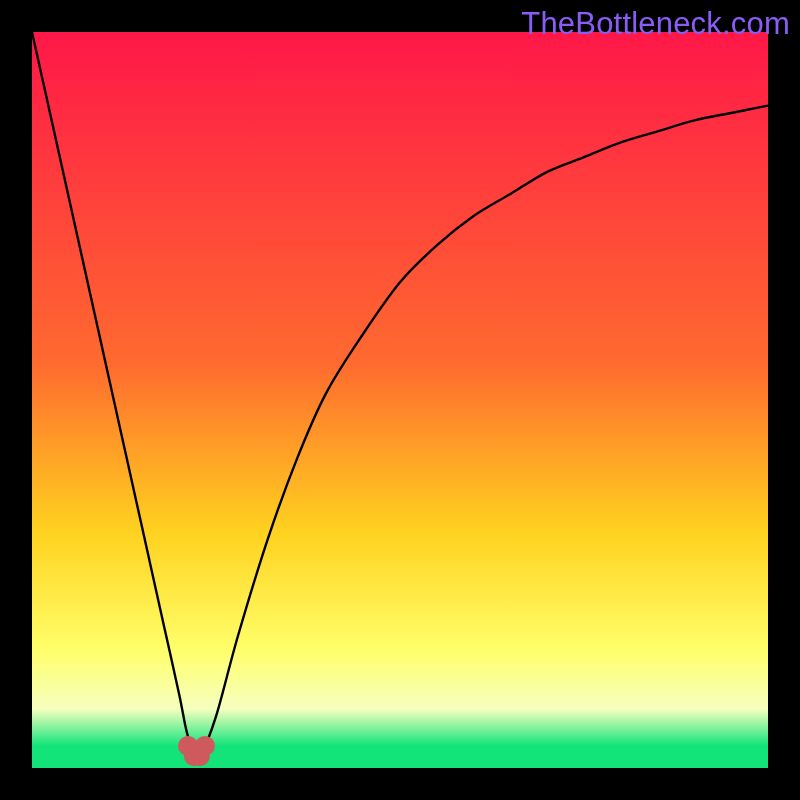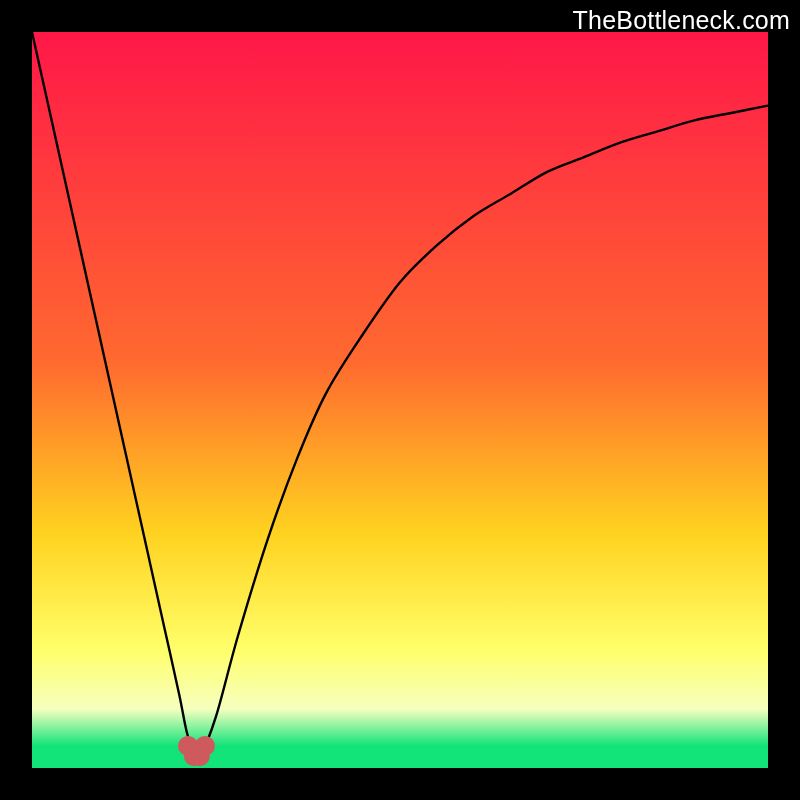--- a/index.html
+++ b/index.html
@@ -23,22 +23,22 @@
     position: absolute;
     left: 0;
     top: 0;
     width: 736px;
     height: 736px;
   }
   .watermark {
     position: absolute;
     top: 6px;
     right: 10px;
-    color: #ffffff;
-    font-size: 25px;
+    color: #8b5cf6;
+    font-size: 31px;
     font-weight: 400;
     letter-spacing: 0.2px;
   }
 </style>
 </head>
 <body>
 
 <div class="frame">
   <svg class="plot" viewBox="0 0 736 736" preserveAspectRatio="none">
     <defs>

